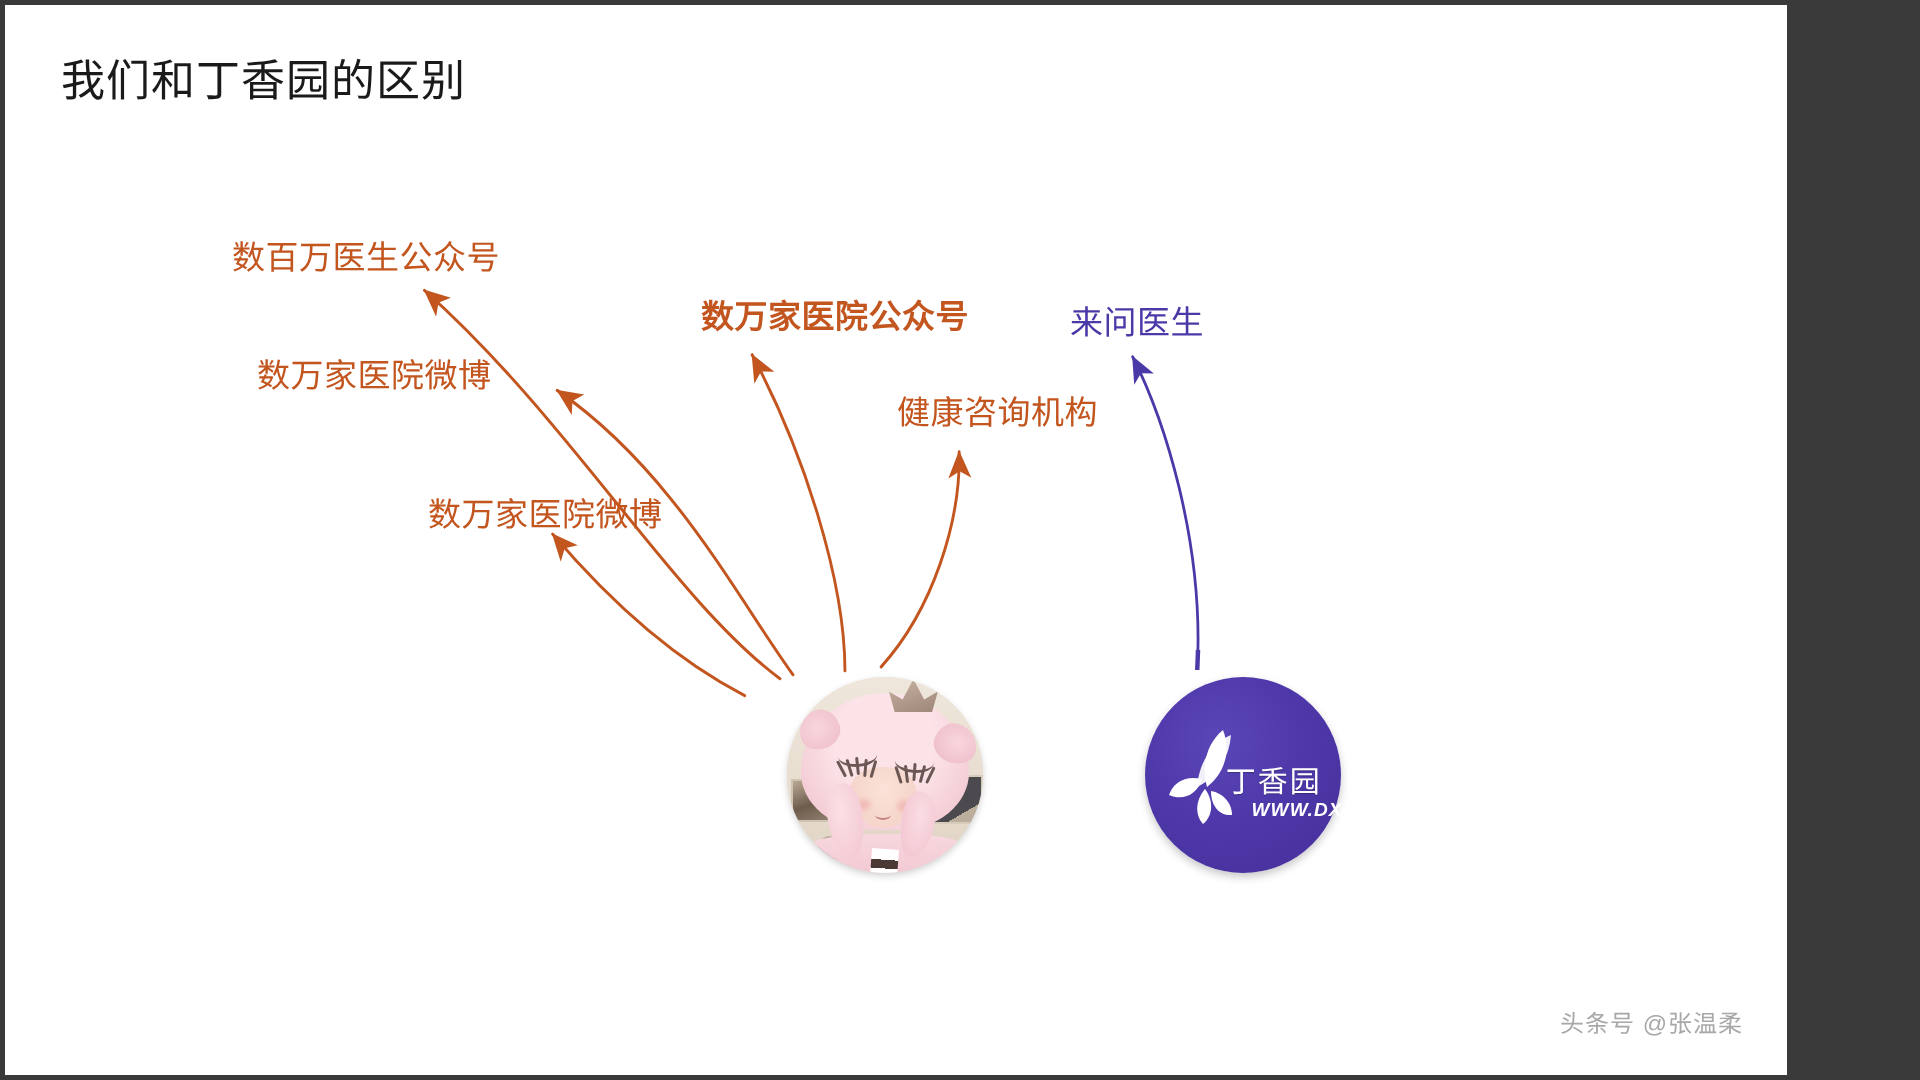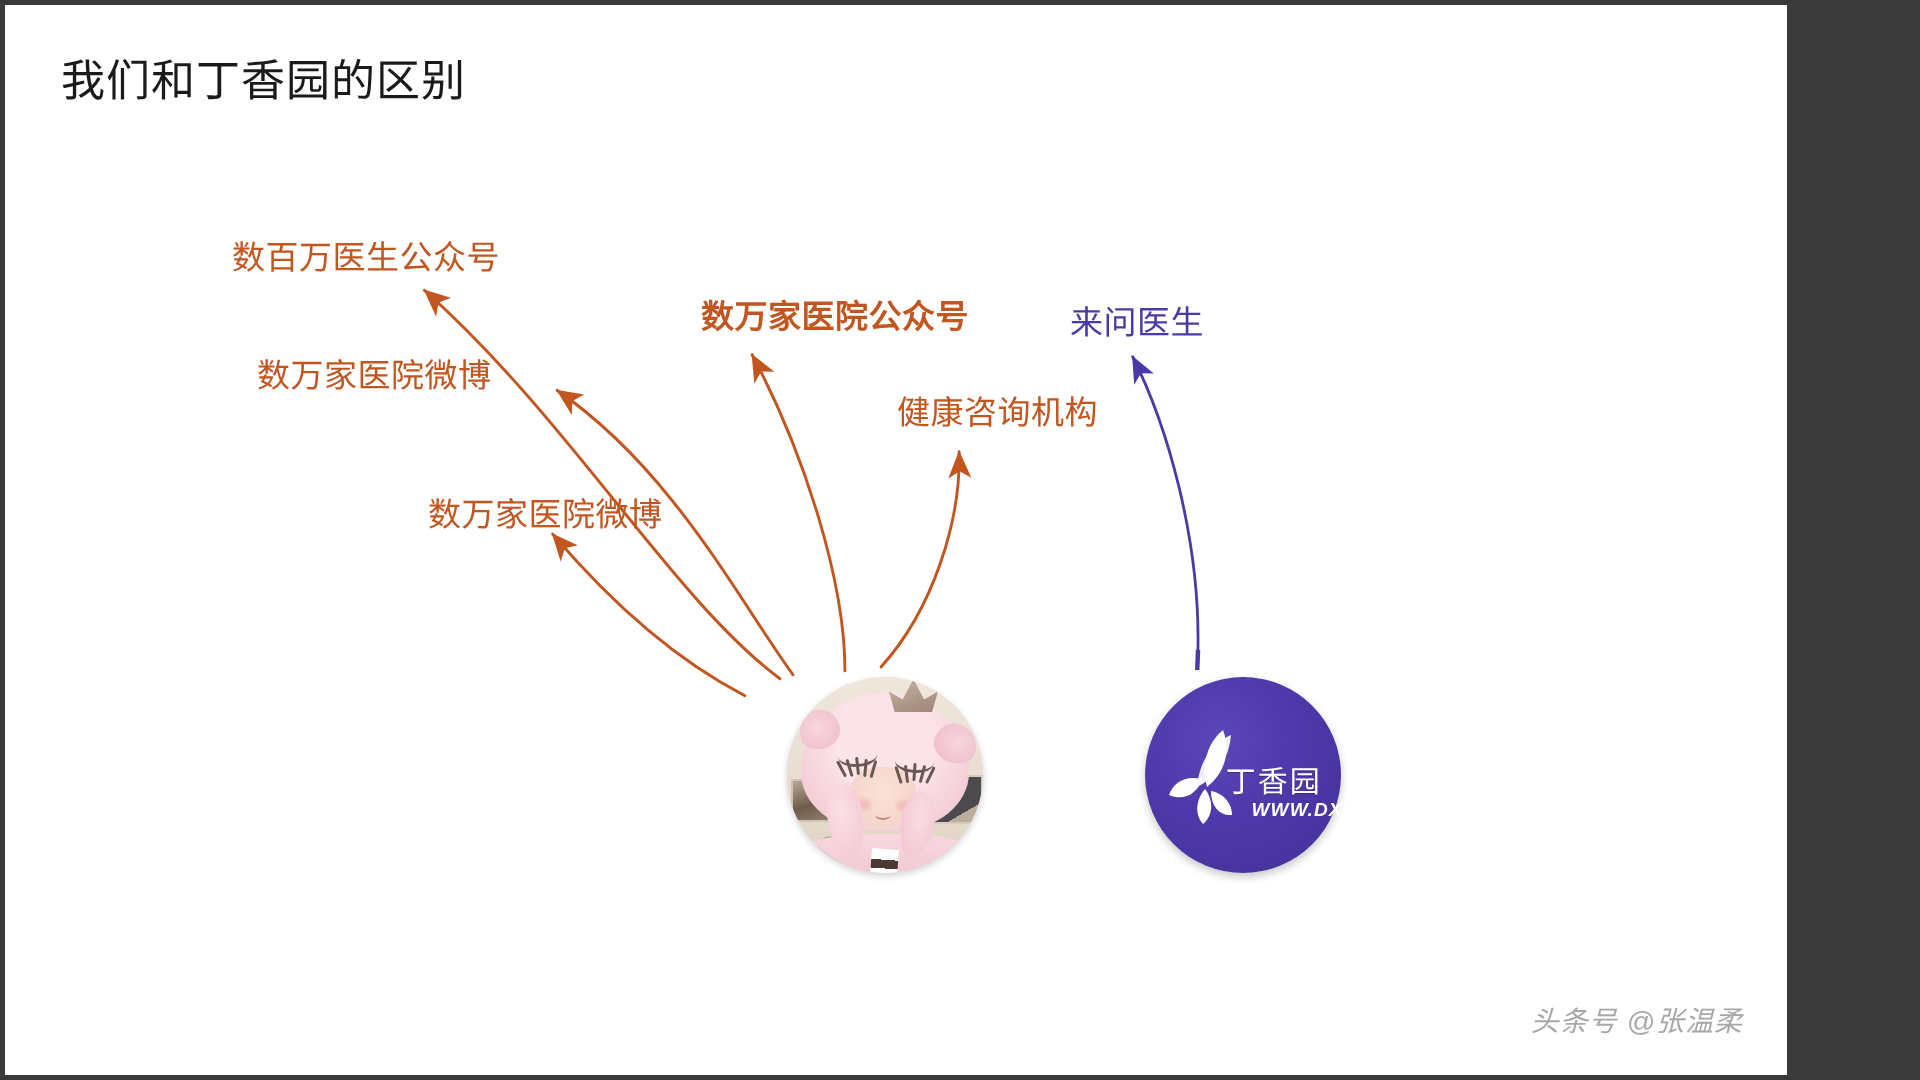--- a/index.html
+++ b/index.html
@@ -199,26 +199,25 @@
     font-style: italic;
     letter-spacing: 1.2px;
     white-space: nowrap;
     margin-left: 42px;
   }
 
   .watermark {
     position: absolute;
     right: 44px;
     bottom: 36px;
-    font-size: 28px;
+    font-size: 24px;
     color: #a8a8a8;
     letter-spacing: 1px;
     white-space: nowrap;
     z-index: 6;
-    font-style: italic;
   }
 </style>
 </head>
 <body>
 
 <div id="slide">
 
   <svg id="canvas" viewBox="0 0 1920 1080" preserveAspectRatio="none">
     <defs>
       <marker id="ah-orange" markerWidth="11" markerHeight="11" refX="8.6" refY="4" orient="auto" markerUnits="strokeWidth">

